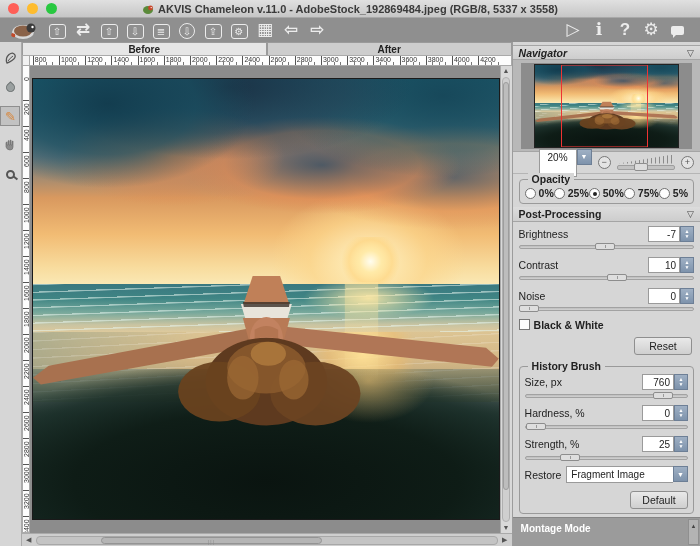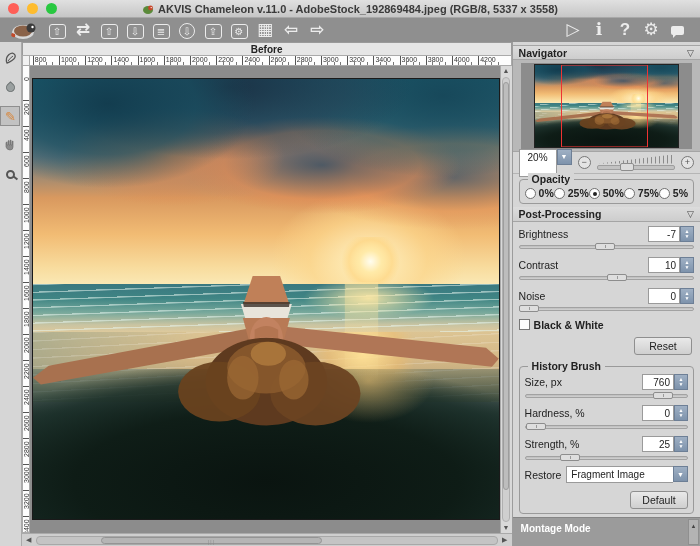--- a/index.html
+++ b/index.html
@@ -70,21 +70,21 @@
   .sect-head { background:linear-gradient(#dcdcdc,#cdcdcd); border:1px solid #a5a5a5; border-left:none; border-right:none; font-weight:bold; padding:1px 6px; display:flex; justify-content:space-between; align-items:center; height:15px; }
   .sect-head .tri { font-size:9px; color:#444; font-weight:normal; }
 
   .navthumb-wrap { background:#b8b8b8; border-bottom:1px solid #a5a5a5; height:92px; display:flex; align-items:center; justify-content:center; padding:3px 8px; }
   .navthumb { width:100%; height:86px; background:#8c8c8c; display:flex; align-items:center; justify-content:center; }
   .navframe { position:relative; width:145px; height:84px; border:1px solid #222; }
   .nav-redframe { position:absolute; top:0; bottom:0; left:18%; width:61%; border-left:1.5px solid #e33; border-right:1.5px solid #e33; box-shadow:inset 0 1px 0 rgba(227,51,51,.6), inset 0 -1px 0 rgba(227,51,51,.6); z-index:5; }
 
   .zoomrow { height:22px; display:flex; align-items:center; padding:2px 6px; gap:6px; border-bottom:1px solid #b5b5b5; }
   .zoomfield { display:flex; }
-  .zoomfield .val { width:38px; height:28px; background:#fff; border:1px solid #9a9a9a; text-align:center; line-height:15px; font-size:10px; }
+  .zoomfield .val { width:38px; height:28px; background:#fff; border:1px solid #9a9a9a; text-align:center; line-height:15px; font-size:10px;margin-left:20px; }
   .dd-btn { width:15px; height:16px; background:linear-gradient(#9fb0c4,#7e93ac); border:1px solid #6d7f96; color:#fff; font-size:7px; display:flex; align-items:center; justify-content:center; }
   .roundbtn { width:13px; height:13px; border:1px solid #777; border-radius:50%; background:#e4e4e4; color:#555; font-size:9px; line-height:11px; text-align:center; }
   .zoomslider { flex:1; position:relative; height:16px; }
   .zoomticks { position:absolute; left:2px; right:2px; top:0; height:9px; background:repeating-linear-gradient(90deg,#8b8b8b 0 1px,transparent 1px 4px); clip-path:polygon(0 100%,100% 0,100% 100%); }
   .zoomgroove { position:absolute; left:0; right:0; bottom:1px; height:5px; background:#c2c2c2; border:1px solid #9e9e9e; border-radius:2px; }
   .zoomhandle { position:absolute; bottom:0; width:14px; height:8px; background:#dcdcdc; border:1px solid #8d8d8d; border-radius:2px; }
 
   .groupbox { border:1px solid #9a9a9a; border-radius:4px; margin:5px 6px 3px; padding:4px 5px 4px; position:relative; }
   .groupbox .legend { position:absolute; top:-7px; left:8px; background:#d6d6d6; padding:0 4px; font-weight:bold; }
   .radios { display:flex; justify-content:space-between; align-items:center; margin-top:3px; }
@@ -228,20 +228,21 @@
         </svg>
       </span>
       <span class="tool">
           <span class="magnifier"></span>
         </span>
     </div>
 
     <div class="centercol">
       <div class="tabbar">
         <div class="tab active">Before</div>
+        <div class="tab inactive">After</div>
       </div>
       <div class="rulerrow">
         <div class="rulercorner"></div>
         <div class="hruler" id="hruler">
             <span class="lab" style="left: 3px;">800</span>
             <span class="minor" style="left: 9.5px;"></span>
             <span class="minor" style="left: 16px;"></span>
             <span class="minor" style="left: 22.5px;"></span>
             <span class="lab" style="left: 29.2px;">1000</span>
             <span class="minor" style="left: 35.7px;"></span>
@@ -390,21 +391,21 @@
         <span class="arr">◀</span>
         <span class="track">
             <span class="thumb"></span>
           </span>
         <span class="arr">▶</span>
       </div>
     </div>
 
     <div class="rightpanel">
 
-      <div class="sect-head" style="margin-top:3px;">
+      <div class="sect-head" style="margin-top:3px;font-style:italic;">
         <span>Navigator</span>
         <span class="tri">▽</span>
       </div>
 
       <div class="navthumb-wrap">
         <div class="navthumb">
           <div class="navframe">
             <div class="scene-mount" style="position:absolute;inset:0;">
   <div class="scene">
     <div class="sky"></div>

